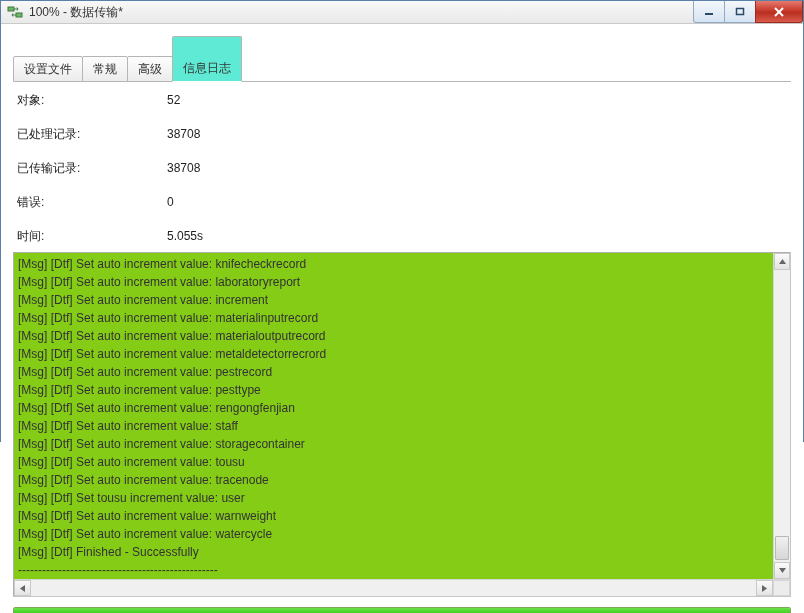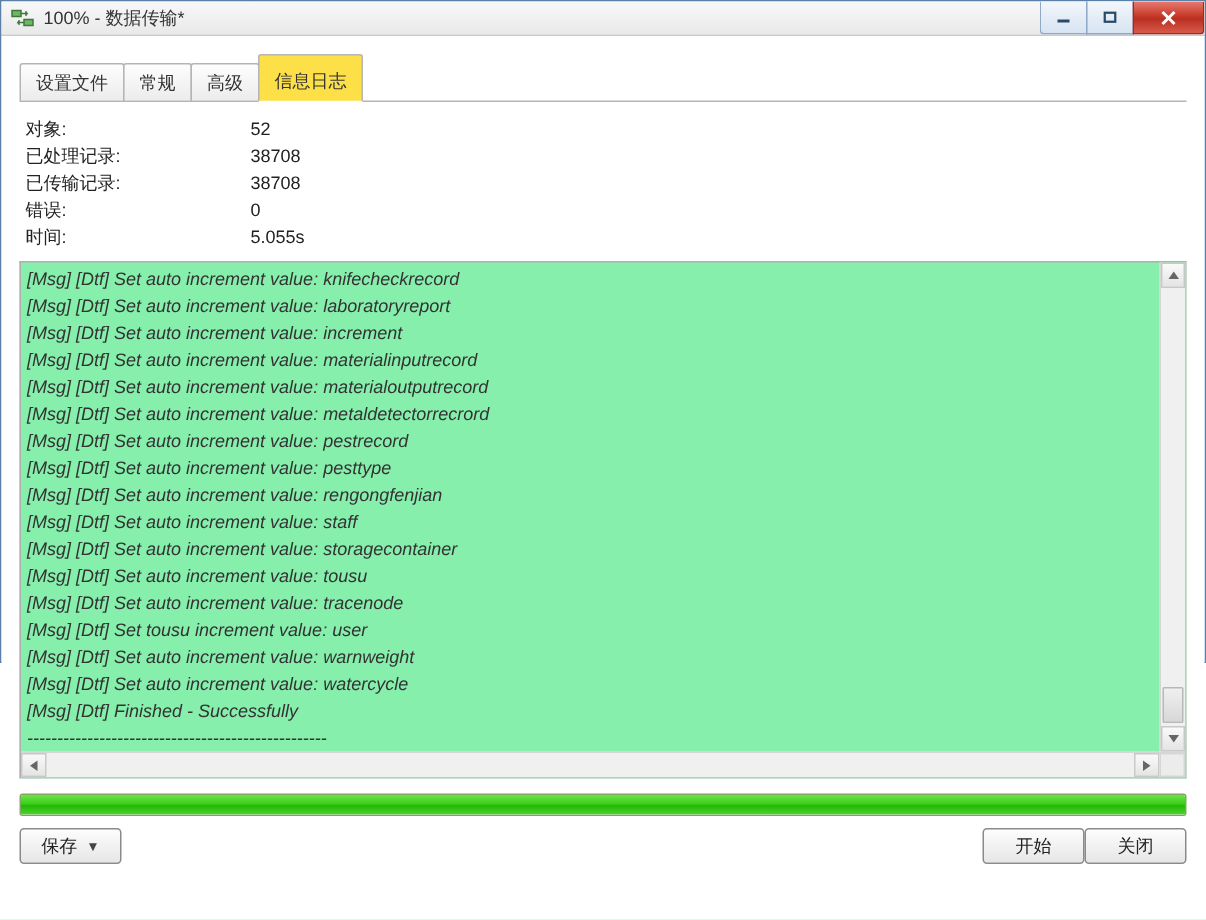--- a/index.html
+++ b/index.html
@@ -61,45 +61,45 @@
     border: 1px solid #b5b5b5;
     background: linear-gradient(#fdfdfd, #ececec);
     margin-right: -1px;
     color: #333;
     border-top-left-radius: 2px;
     border-top-right-radius: 2px;
     position: relative;
     cursor: default;
   }
   .tab.active {
-    background: #fde047;
+    background: #5eead4;
     border-bottom-color: #fff;
     z-index: 2;
-    padding-top: 9px; padding-bottom: 4px;
+    padding-top: 23px; padding-bottom: 4px;
   }
   .tabs-filler { flex:1; border-bottom: 1px solid #b5b5b5; }
 
   .stats {
     padding: 10px 4px 8px;
     display: grid;
     grid-template-columns: 150px auto;
-    row-gap: 2px;
+    row-gap: 18px;
     color: #222;
     line-height: 16px;
   }
 
   .logbox {
     flex: 1;
     border: 1px solid #c7c7c7;
     border-top-color: #b0b0b0;
     border-left-color: #b0b0b0;
-    background: #86efac;
+    background: #84cc16;
     position: relative;
     overflow: hidden;
-    display: flex; flex-direction: column; font-style: italic;
+    display: flex; flex-direction: column;
   }
   .loglines {
     flex: 1;
     overflow: hidden;
     padding: 2px 4px 0;
     color: #333;
     line-height: 18px;
     white-space: nowrap;
   }
   .vscroll {

